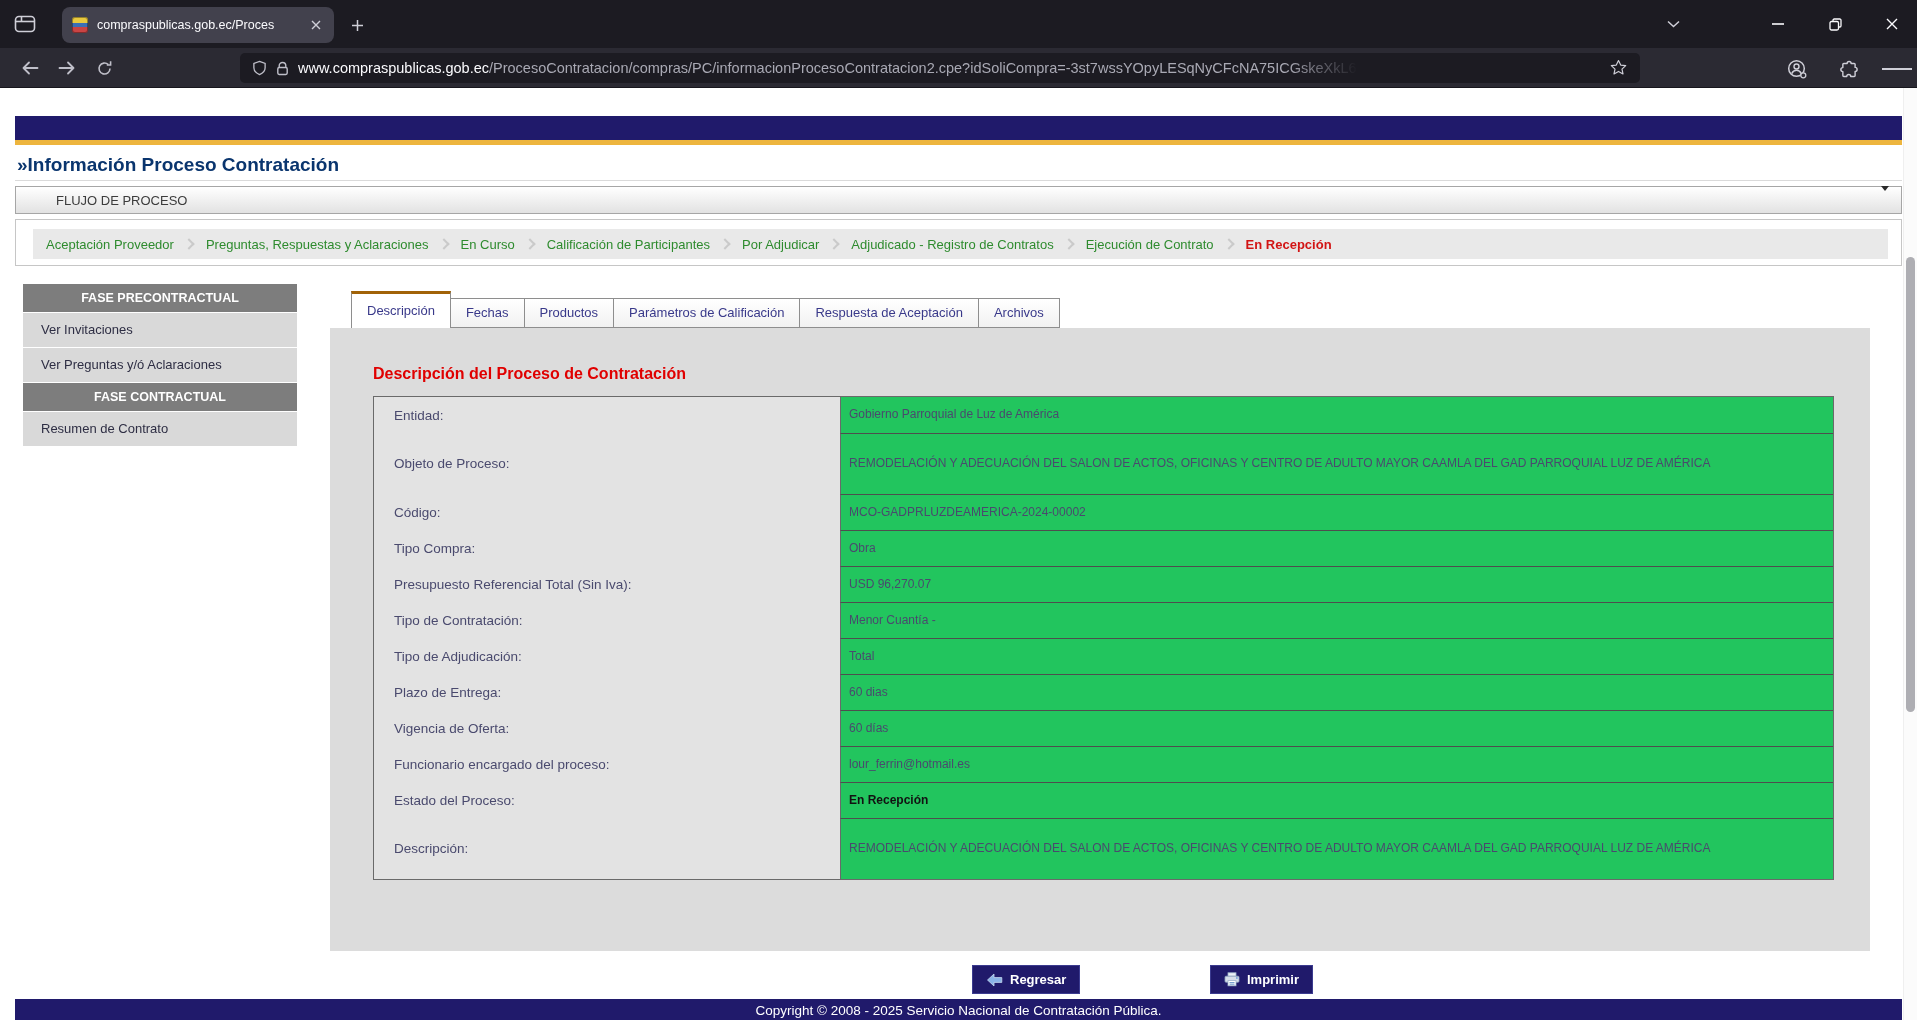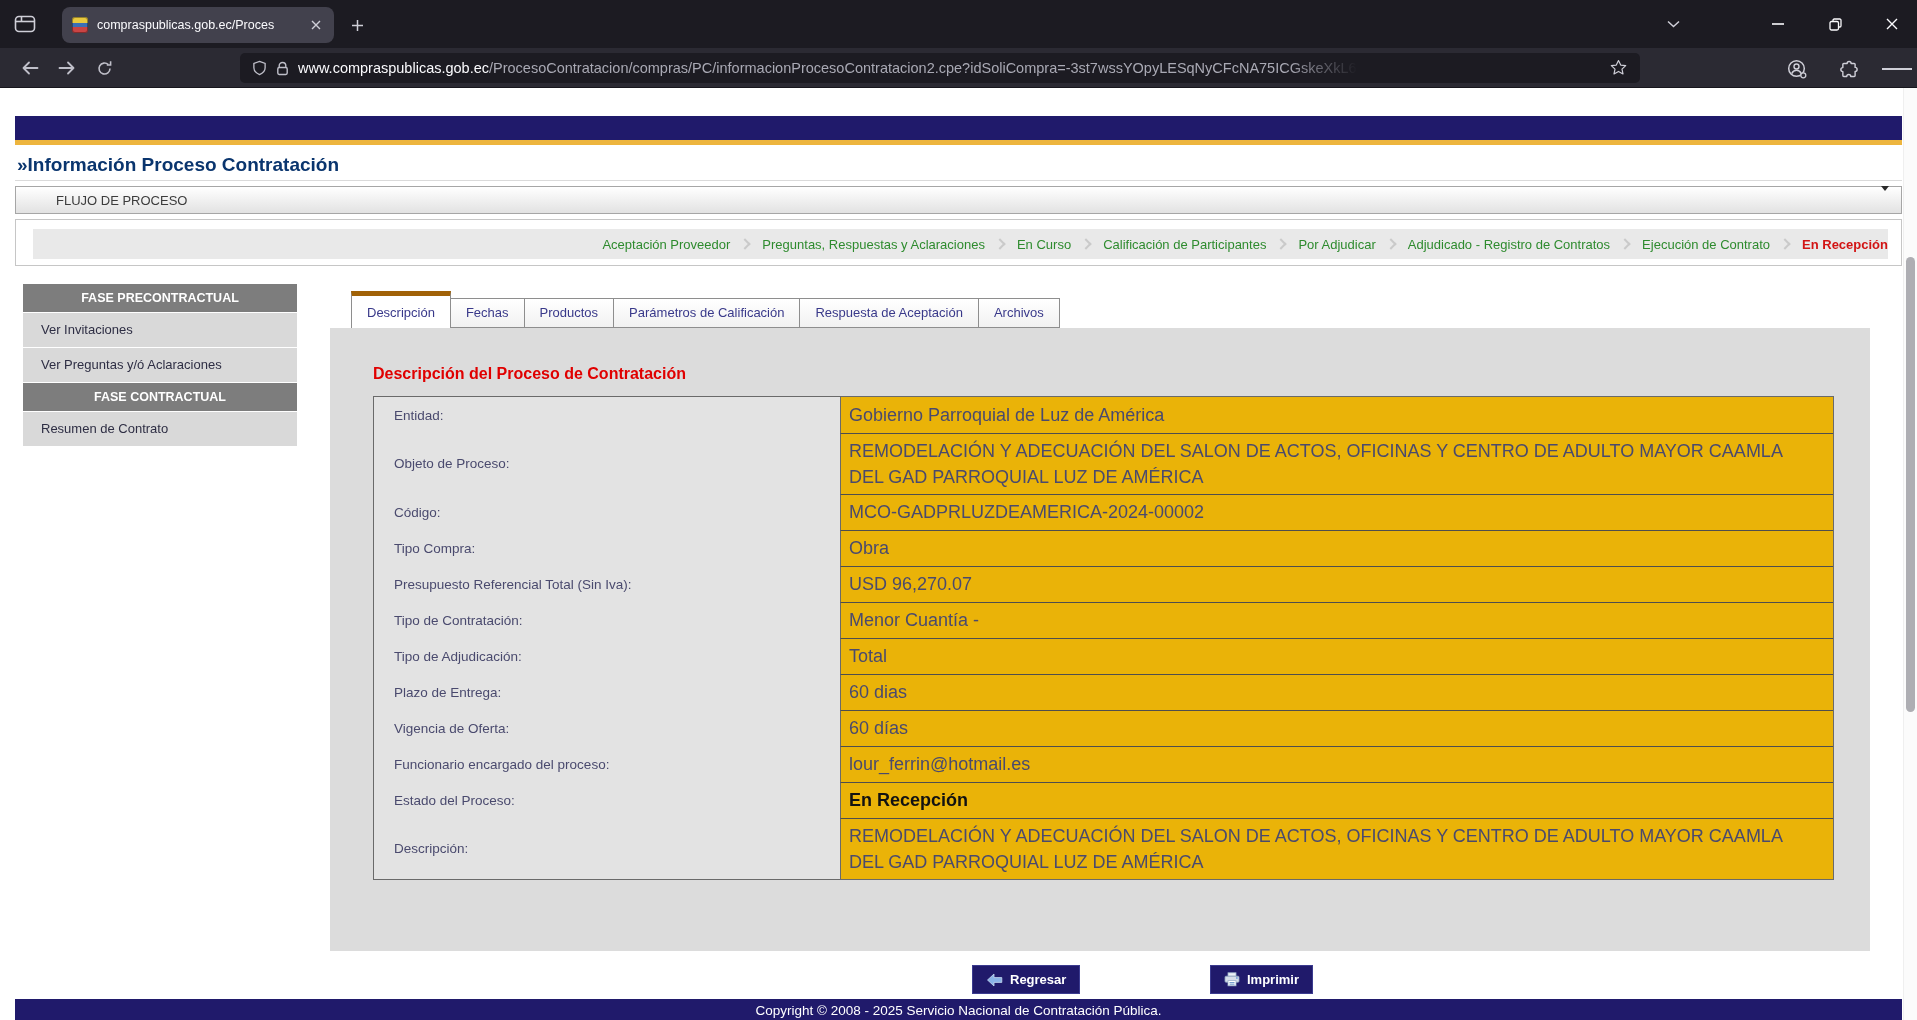--- a/index.html
+++ b/index.html
@@ -41,43 +41,43 @@
   .navy-band { margin-top:20px; height:24px; background:#201A6B; }
   .gold-band { height:5px; background:#EDB53E; }
   .page-title { padding:9px 0 4px 2px; border-bottom:1px solid #DADADA; font-size:19px; font-weight:bold; color:#0A356E; }
 
   .flow-bar { margin-top:5px; height:28px; border:1px solid #A6A6A6; background:linear-gradient(#FFFFFF,#E2E2E2); display:flex; align-items:center; justify-content:space-between; padding:0 12px 0 40px; }
   .flow-label { font-size:13px; color:#3C3C3C; }
   .flow-caret .bar { width:9px; height:2px; background:#2B2B2B; margin-bottom:2px; }
   .flow-caret .tri { width:0; height:0; border-left:4.5px solid transparent; border-right:4.5px solid transparent; border-top:5px solid #2B2B2B; }
 
   .crumbs-box { margin-top:5px; border:1px solid #C6C6C6; padding:9px 13px 6px 17px; }
-  .crumbs { background:#E9E9E9; height:30px; display:flex; align-items:center; padding-left:13px; font-size:13px;justify-content:flex-end; }
+  .crumbs { background:#E9E9E9; height:30px; display:flex; align-items:center; padding-left:13px; font-size:13px; }
   .crumb { color:#2E8B2E; text-decoration:none; cursor:pointer; white-space:nowrap; }
   .crumb-sep { width:8px; height:8px; border-top:2px solid #CACACA; border-right:2px solid #CACACA; transform:rotate(45deg); margin:0 13px 0 11px; flex:0 0 auto; }
   .crumb-current { color:#D21414; font-weight:bold; white-space:nowrap; }
 
   .main { display:flex; margin-top:18px; align-items:flex-start; }
   .sidebar { width:274px; margin-left:8px; }
   .sb-header { height:28px; line-height:28px; background:#7D7D7D; color:#FFF; font-weight:bold; font-size:12.5px; text-align:center; margin-bottom:1px; }
   .sb-item { height:34px; line-height:34px; background:#D9D9D9; color:#2E2E44; font-size:13px; padding-left:18px; margin-bottom:1px; cursor:pointer; }
 
   .content { margin-left:33px; width:1540px; margin-top:7px; }
   .tabs { display:flex; align-items:flex-end; padding-left:21px; height:37px; }
   .tab-item { height:30px; line-height:28px; padding:0 15px; background:linear-gradient(#FFFFFF,#F1F1F1); border:1px solid #8E8E8E; border-left:none; color:#39398A; font-size:13px; cursor:pointer; white-space:nowrap; }
   .tab-item:first-child { border-left:1px solid #8E8E8E; }
-  .tab-item.active { height:37px; line-height:33px; border-top:5px solid #a16207; background:#FFFFFF; border-bottom:none; }
+  .tab-item.active { height:37px; line-height:33px; border-top:3px solid #a16207; background:#FFFFFF; border-bottom:none; }
 
   .card { background:#DCDCDC; height:623px; padding:37px 36px 0 43px; }
   .section-heading { color:#E00000; font-size:16px; font-weight:bold; margin-bottom:13px; }
   .dtable { border:1px solid #6A6A6A; }
   .drow { display:flex; height:36px; }
   .drow.tall { height:61px; }
   .dlabel { width:466px; flex:0 0 466px; background:#E3E3E3; color:#4A4A6E; font-size:13.5px; display:flex; align-items:center; padding-left:20px; }
-  .dvalue { flex:1; background:#eab308; color:#4A4A6E; font-size:18px; display:flex; align-items:center; padding:0 12px 0 8px; border-left:1px solid #6A6A6A; line-height:1.45; }
+  .dvalue { flex:1; background:#22c55e; color:#4A4A6E; font-size:12px; display:flex; align-items:center; padding:0 12px 0 8px; border-left:1px solid #6A6A6A; line-height:1.45; }
   .drow + .drow .dvalue { border-top:1px solid #4E4E4E; }
   .drow.status .dvalue { font-weight:bold; color:#121212; }
 
   .buttons-row { position:relative; height:48px; }
   .btn { position:absolute; top:14px; height:29px; background:#201A6B; border:1px solid #3B3B8F; color:#FFF; font-weight:bold; font-size:13px; display:flex; align-items:center; gap:7px; padding:12px 13px; cursor:pointer; font-family:"Liberation Sans",sans-serif; }
   .btn-back { left:642px; } .btn-print { left:880px; }
 
   .footer { position:absolute; left:0; right:0; bottom:6px; height:23px; background:#201A6B; color:#FFF; font-size:13.5px; text-align:center; line-height:23px; }
 </style>
 </head>

